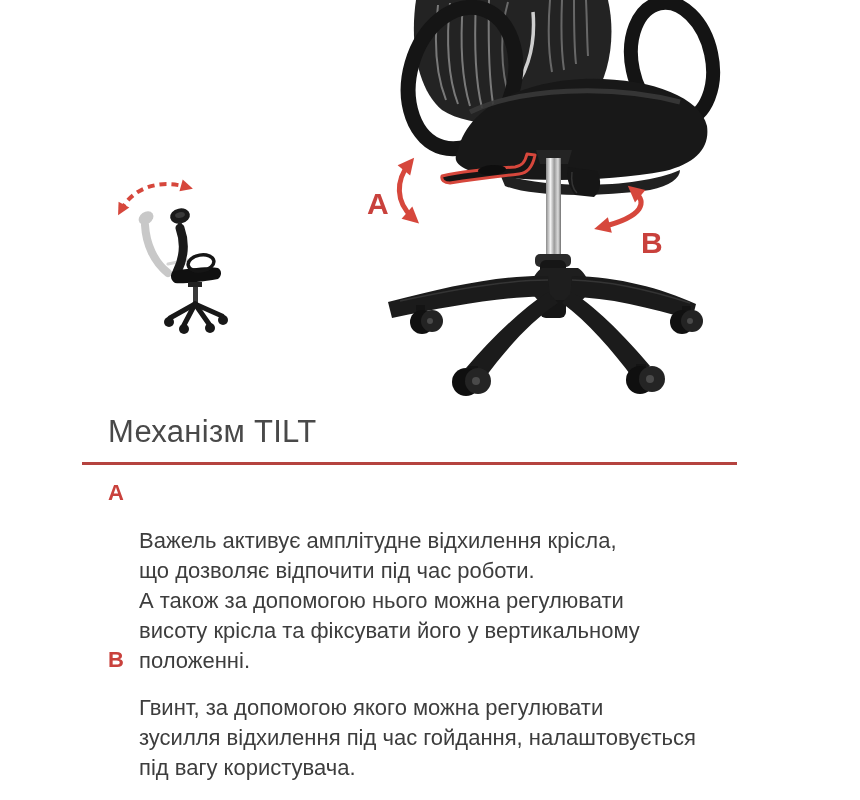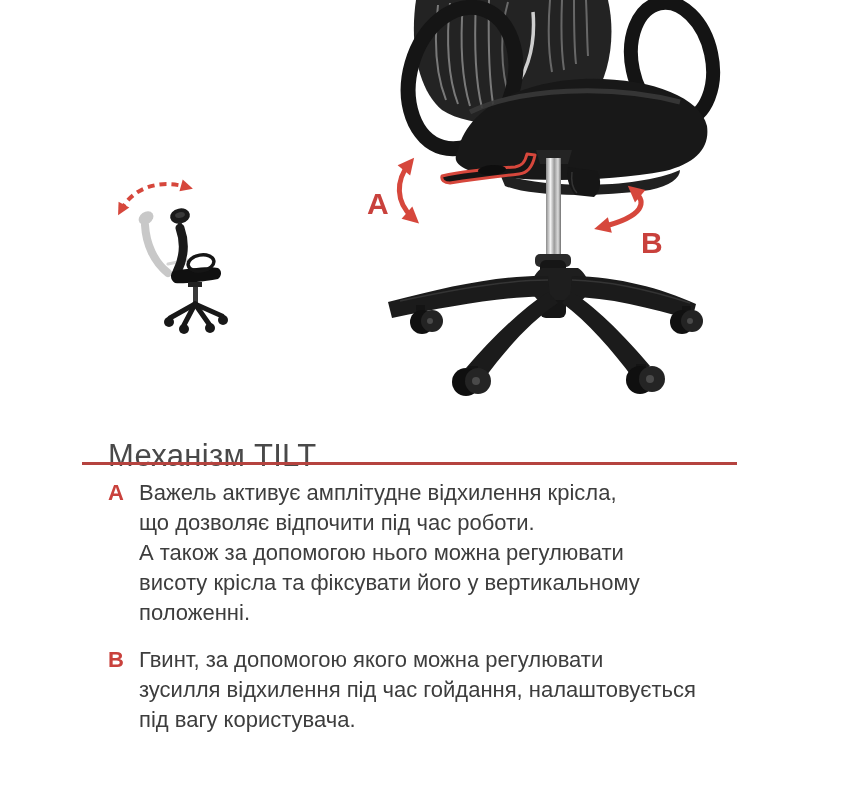--- a/index.html
+++ b/index.html
@@ -5,38 +5,39 @@
   * { margin:0; padding:0; box-sizing:border-box; }
   html,body { background:#ffffff; }
   .canvas {
     position:relative; width:860px; height:800px;
     background:#ffffff; overflow:hidden;
     font-family:"Liberation Sans","DejaVu Sans",sans-serif;
   }
   .hero-photo { position:absolute; left:350px; top:0; width:375px; height:415px; }
   .side-illustration { position:absolute; left:100px; top:160px; width:150px; height:190px; }
   .page-title {
-    position:absolute; left:108px; top:438px;
+    position:absolute; left:108px; top:414px;
     font-size:31px; font-weight:500; letter-spacing:0.3px;
     color:#494949;
   }
   .divider {
     position:absolute; left:82px; top:462px; width:655px; height:3px;
     background:#b5433f;
   }
   .feature { position:absolute; left:108px; width:670px; display:flex; }
   .feature-a { top:478px; }
   .feature-b { top:645px; }
   .feature-marker {
     width:31px; flex:0 0 31px;
     font-size:22px; line-height:30px; font-weight:700; color:#c9413c;
   }
   .feature-text {
     flex:1; font-size:22px; line-height:30px; color:#3d3d3d;
     white-space:pre-line;
+    margin-top:48px;
   }
 </style>
 </head>
 <body>
 
 <div class="canvas">
 
   <div class="hero-photo">
     <svg width="375" height="415" viewBox="0 0 375 415" xmlns="http://www.w3.org/2000/svg">
       <defs>

